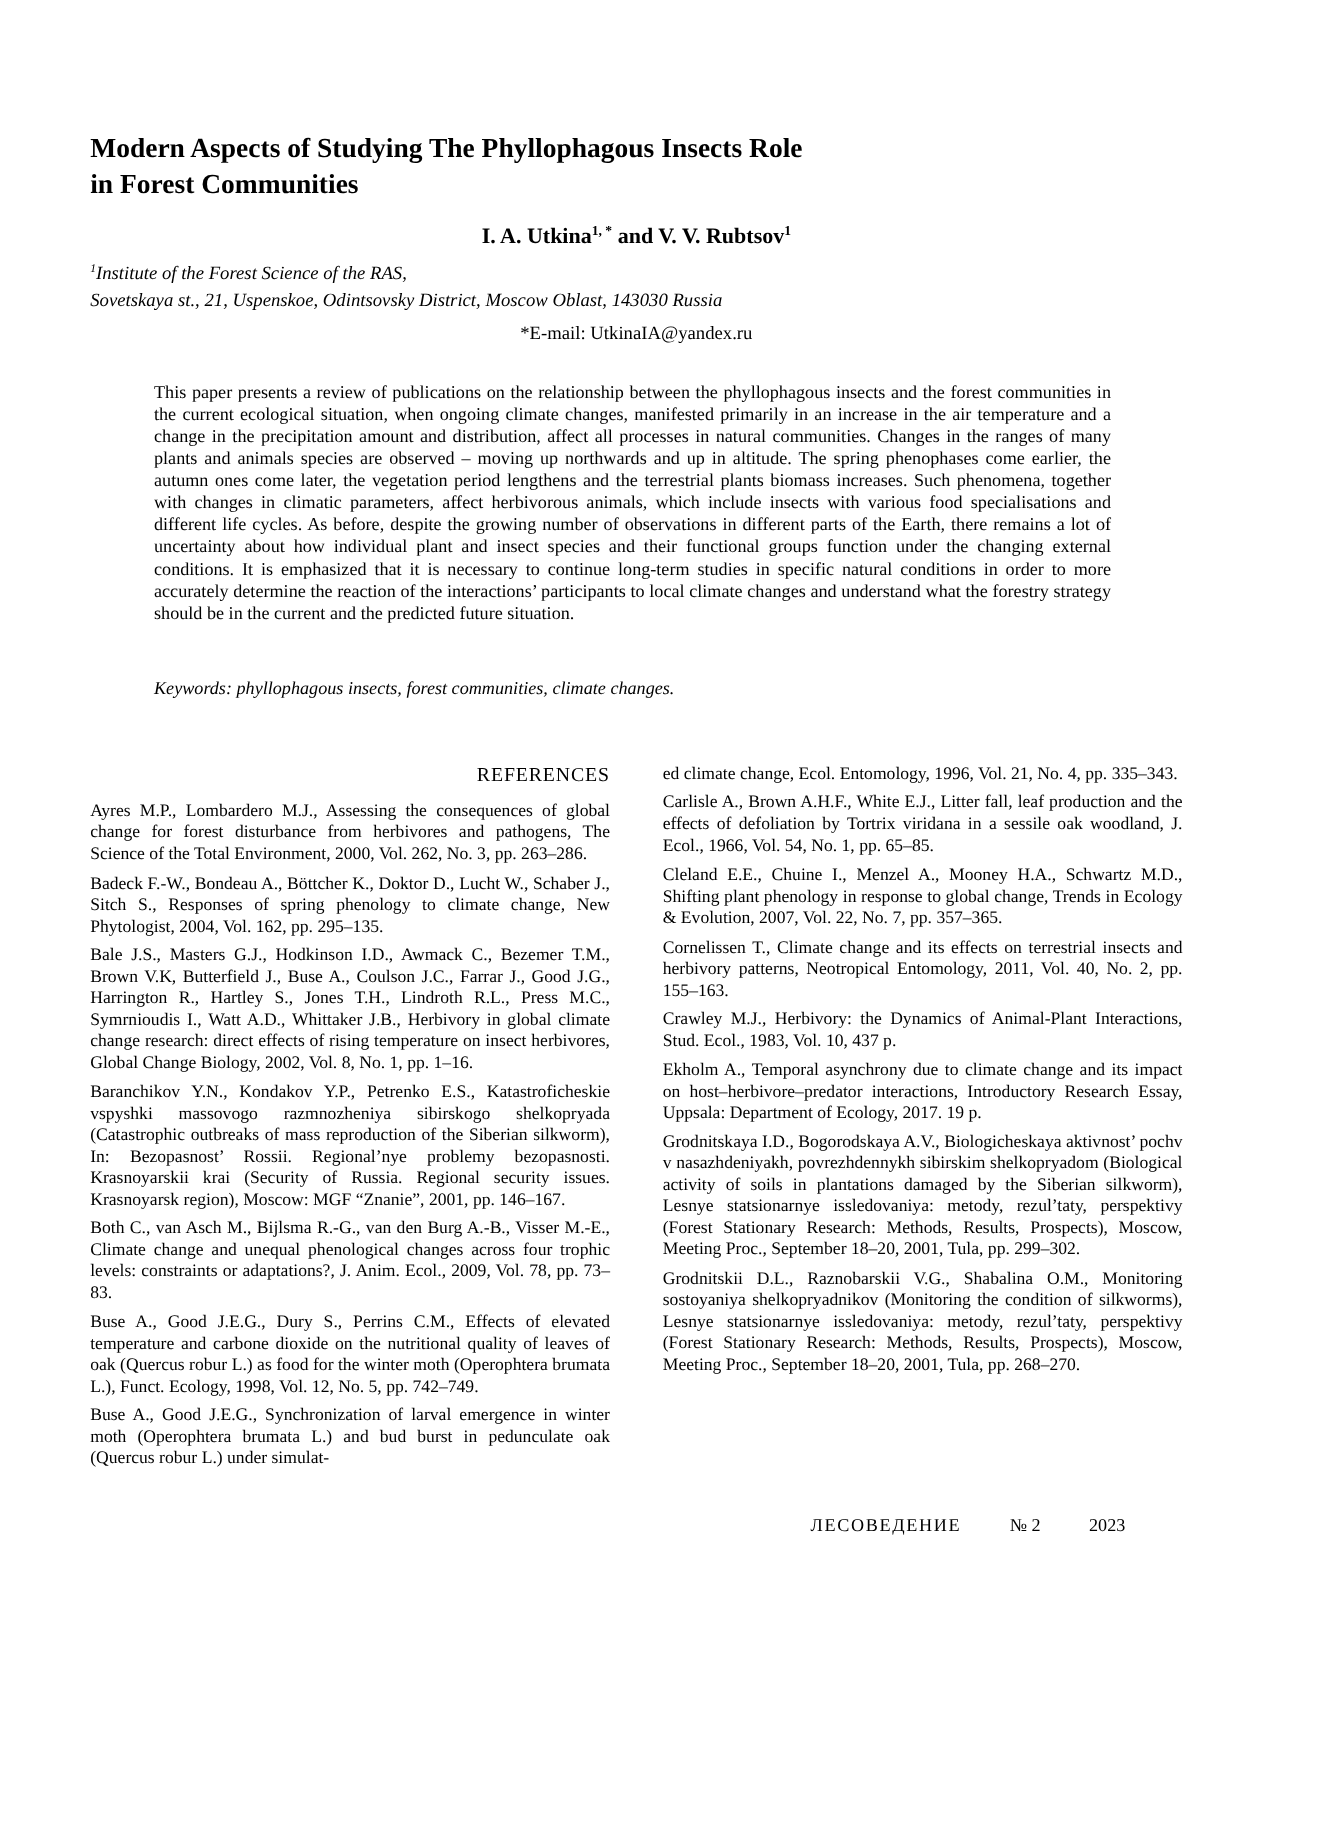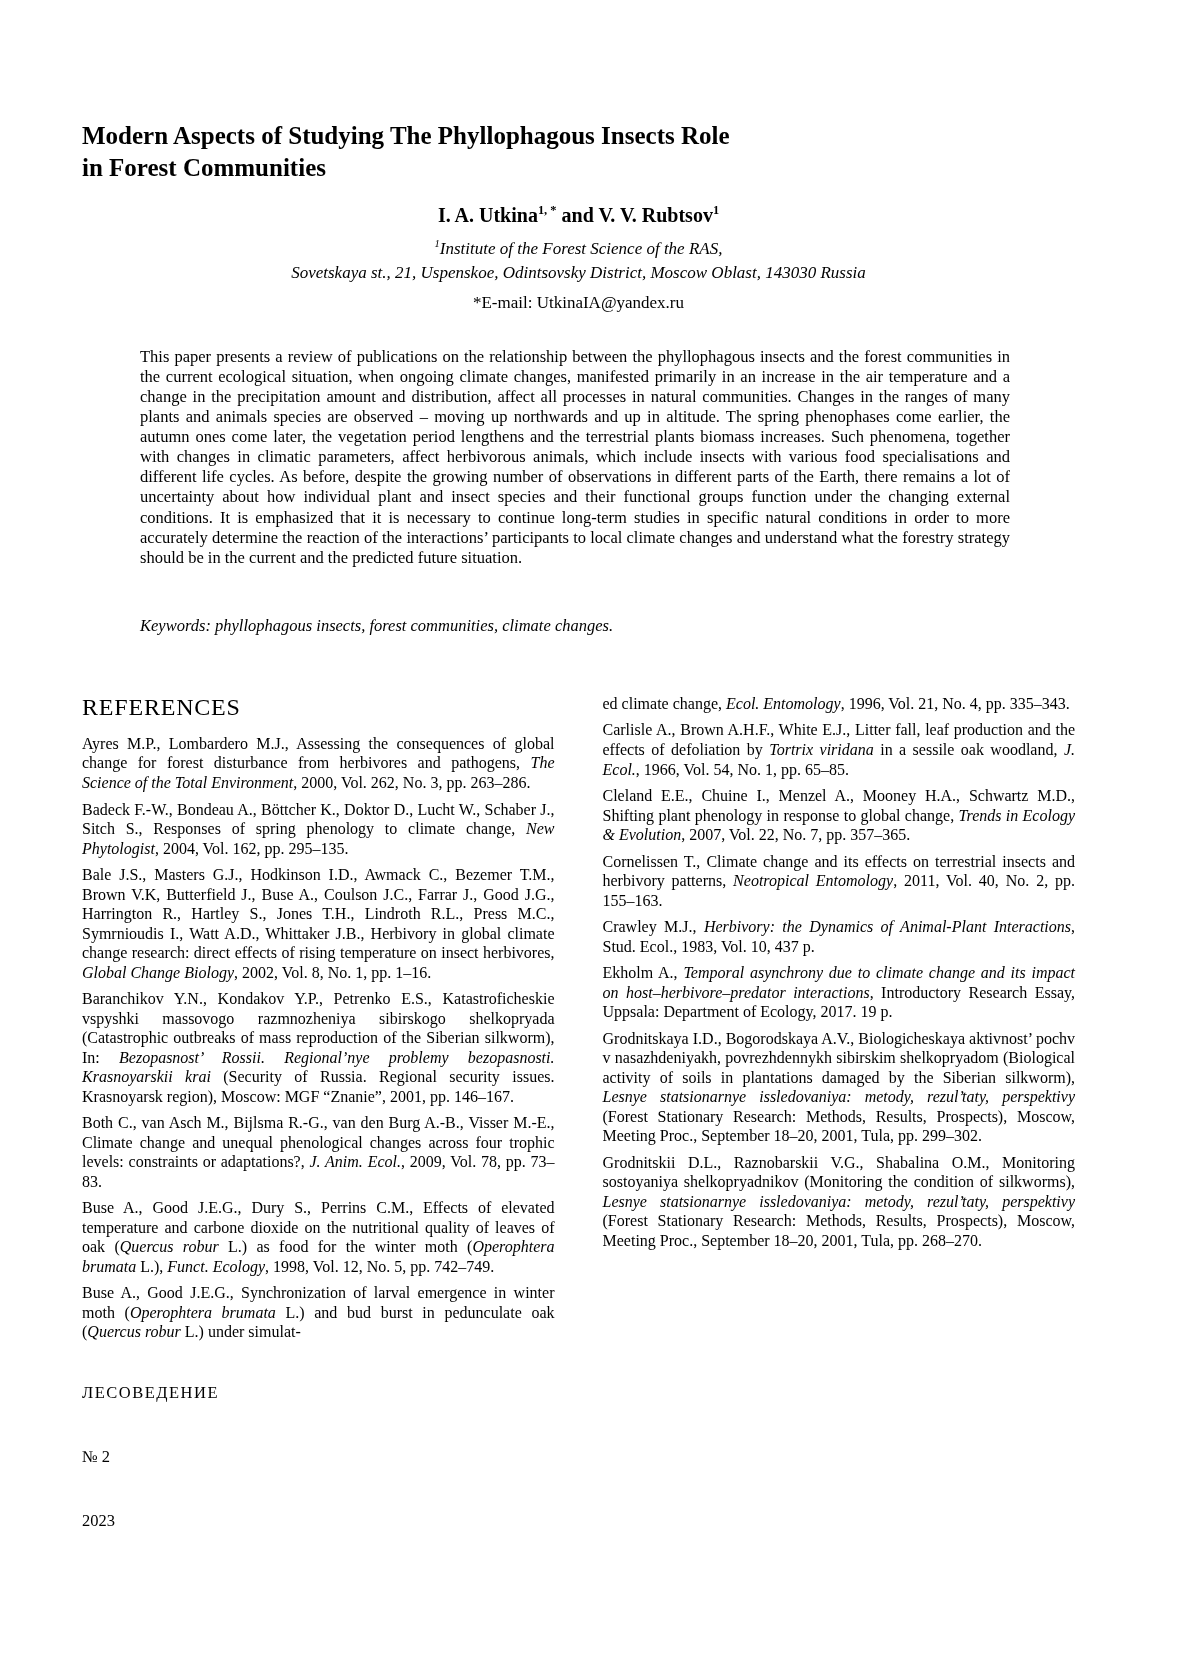--- a/index.html
+++ b/index.html
@@ -13,42 +13,42 @@
     color:#000;
     font-family:"Liberation Serif", "DejaVu Serif", serif;
     padding:92px 125px 40px 82px;
   }
   .header-row { position:relative; height:24px; }
   .page-number { position:absolute; left:0; top:0; font-size:17px; }
   .running-head { text-align:center; font-size:17px; letter-spacing:0.5px; }
 
   .title { text-align:left; font-weight:bold; font-size:25px; line-height:1.28; margin-top:28px; }
   .authors { text-align:center; font-weight:bold; font-size:20px; margin-top:20px; }
-  .affiliation { text-align:center; font-style:italic; font-size:17px; line-height:1.4; margin-top:10px; }
+  .affiliation { font-style:italic; font-size:17px; line-height:1.4; margin-top:10px; }
   .email { text-align:center; font-size:17px; margin-top:8px; }
 
   .abstract {
     margin:34px 65px 0 58px;
     text-align:justify;
     font-size:16.5px;
     line-height:1.22;
   }
   .keywords { margin:48px 65px 0 58px; font-style:italic; font-size:16.5px; }
 
   .refs-section { display:flex; gap:48px; margin-top:58px; }
   .col { flex:1; min-width:0; }
   .refs-heading {
-    text-align:left; font-size:24px; font-weight:normal;
+    text-align:right; font-size:18px; font-weight:normal;
     letter-spacing:0.8px; margin:0 0 13px 0;
   }
   .ref { text-align:justify; font-size:16px; line-height:1.22; margin:0 0 7px 0; }
-  .it { font-style:italic; }
+  .it { }
   sup { font-size:62%; vertical-align:super; line-height:0; }
 
-  .footer { display:flex; justify-content:flex-end; gap:44px; margin-top:34px; padding-right:52px; font-size:16.5px;flex-direction:column; }
+  .footer { display:flex; justify-content:flex-end; gap:44px; margin-top:34px; padding-right:52px; font-size:16.5px; }
   .footer .journal { letter-spacing:1.5px; }
 </style>
 </head>
 <body>
 
 <div class="page">
 
 
   <h1 class="title">
     <span>Modern Aspects of Studying The Phyllophagous Insects Role</span><br>

